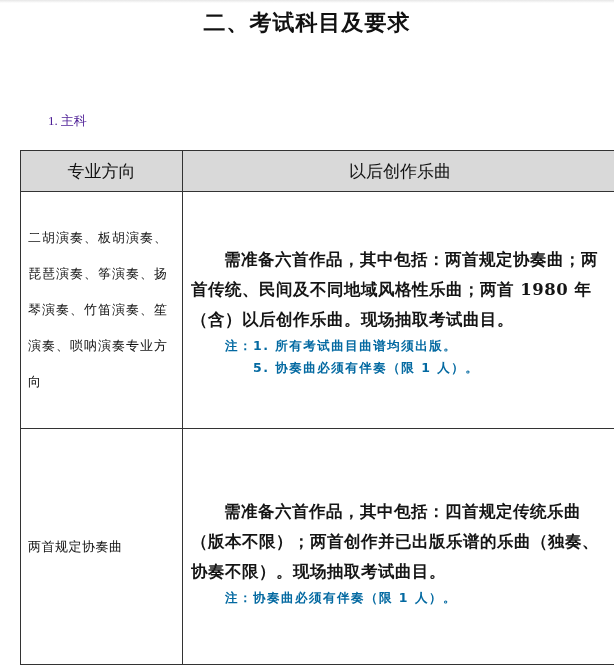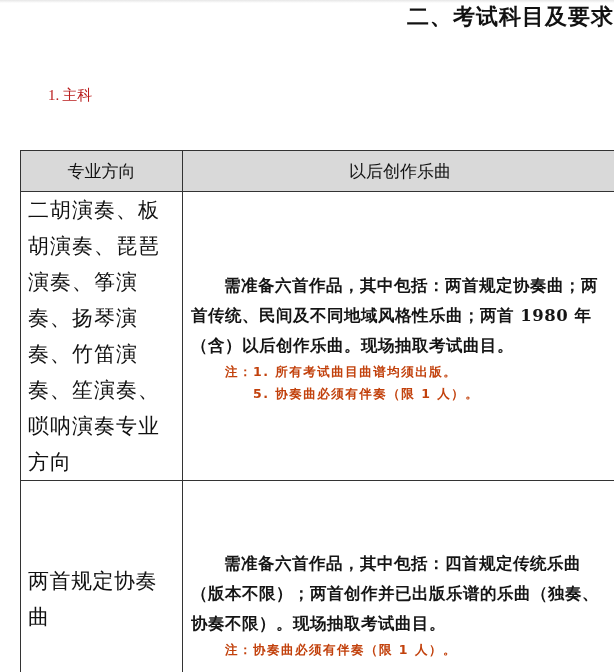--- a/index.html
+++ b/index.html
@@ -16,35 +16,35 @@
     color: #111111;
   }
   .top-strip {
     position: absolute;
     left: 0; top: 0;
     width: 614px; height: 3px;
     background: linear-gradient(#e6e6e6, #ffffff);
   }
   .section-title {
     position: absolute;
-    left: 0; top: 2px;
+    left: 0; top: 8px;
     width: 614px;
-    text-align: right;
+    text-align: center;
     font-family: "DejaVu Sans", "Liberation Sans", sans-serif;
     font-weight: bold;
     font-size: 22px;
     line-height: 30px;
     letter-spacing: 1px;
   }
   .subsection {
     position: absolute;
-    left: 48px; top: 83px;
-    font-size: 15px;
+    left: 48px; top: 109px;
+    font-size: 13px;
     line-height: 24px;
-    color: #b91c1c;
+    color: #4c1d95;
   }
   .subsection .num {
     font-family: "Liberation Serif", serif;
     margin-right: 3px;
   }
   table.req {
     position: absolute;
     left: 20px; top: 150px;
     width: 597px;
     border-collapse: collapse;
@@ -62,21 +62,21 @@
     font-family: "DejaVu Sans", "Liberation Sans", sans-serif;
     font-weight: normal;
     font-size: 17px;
     color: #111;
   }
   col.c1 { width: 162px; }
   col.c2 { width: 435px; }
   .row1 td { height: 236px; }
   .row2 td { height: 235px; }
   .major {
-    font-size: 21px;
+    font-size: 13px;
     line-height: 36px;
     padding: 0 5px 0 7px !important;
     letter-spacing: 1px;
   }
   .major.single {
     text-align: left;
     letter-spacing: 0.5px;
   }
   .reqcell {
     padding: 0 6px 0 8px !important;
@@ -89,21 +89,21 @@
     color: #151515;
     font-weight: bold;
   }
   .note {
     font-family: "DejaVu Sans", "Liberation Sans", sans-serif;
     font-weight: bold;
     font-size: 12.5px;
     line-height: 22px;
     padding-left: 34px;
     letter-spacing: 1.5px;
-    color: #c2410c;
+    color: #0369a1;
   }
   .note .indent {
     display: inline-block;
     width: 28px;
   }
   .note-line { white-space: nowrap; }
   .row1 .reqcell .para { margin-top: 4px; }
   .row2 .reqcell .para { margin-top: 12px; }
 </style>
 </head>

